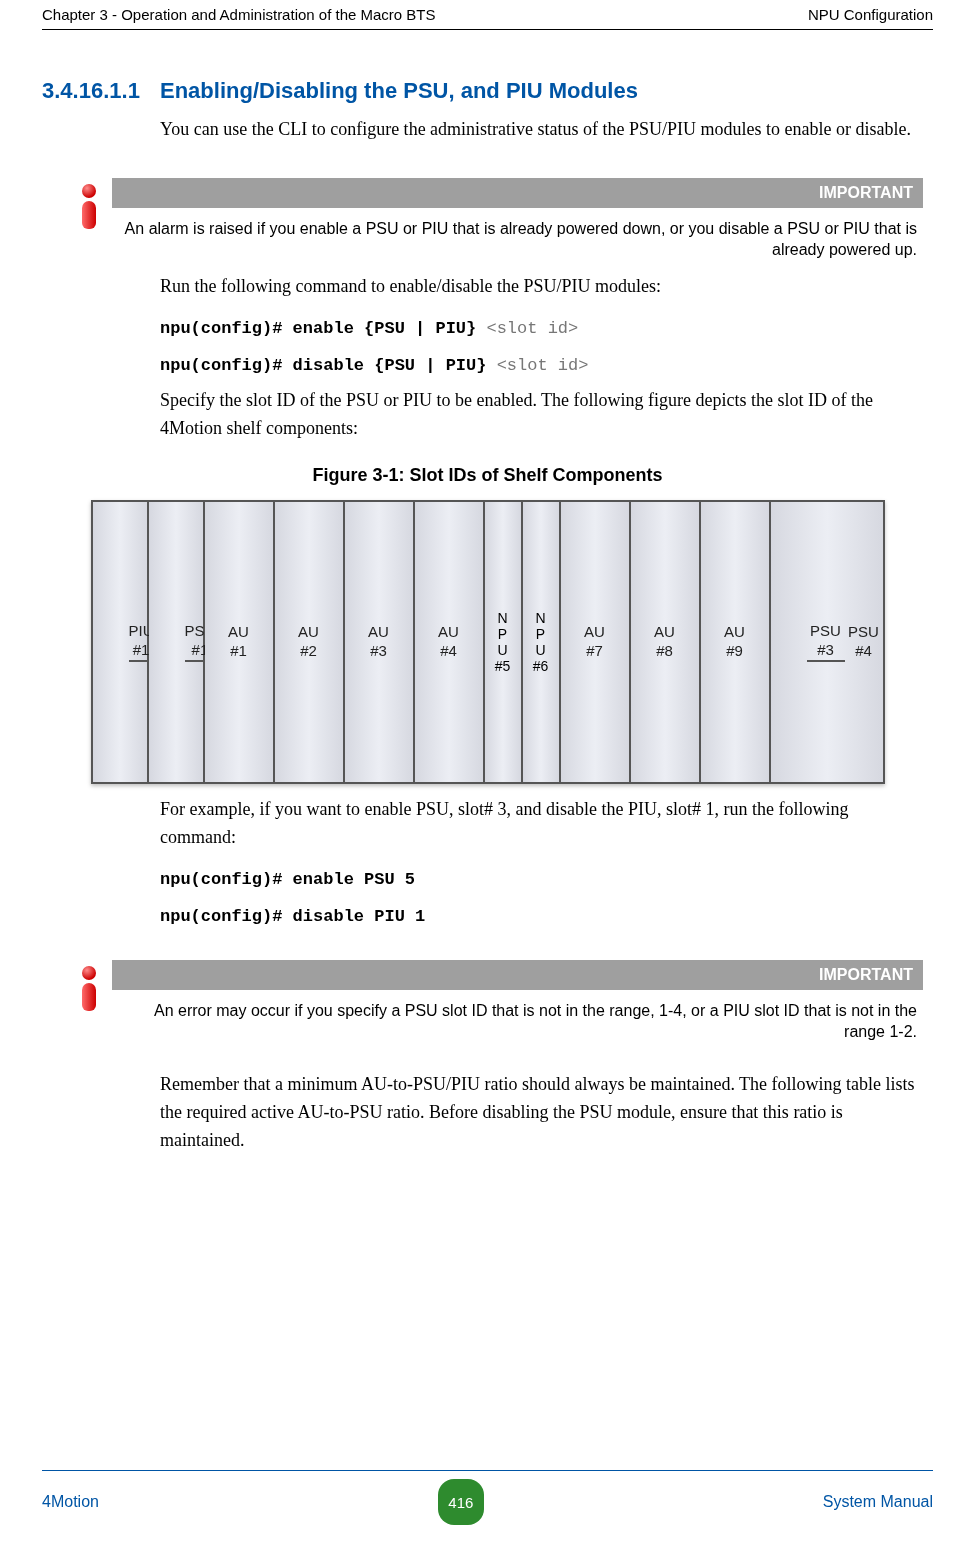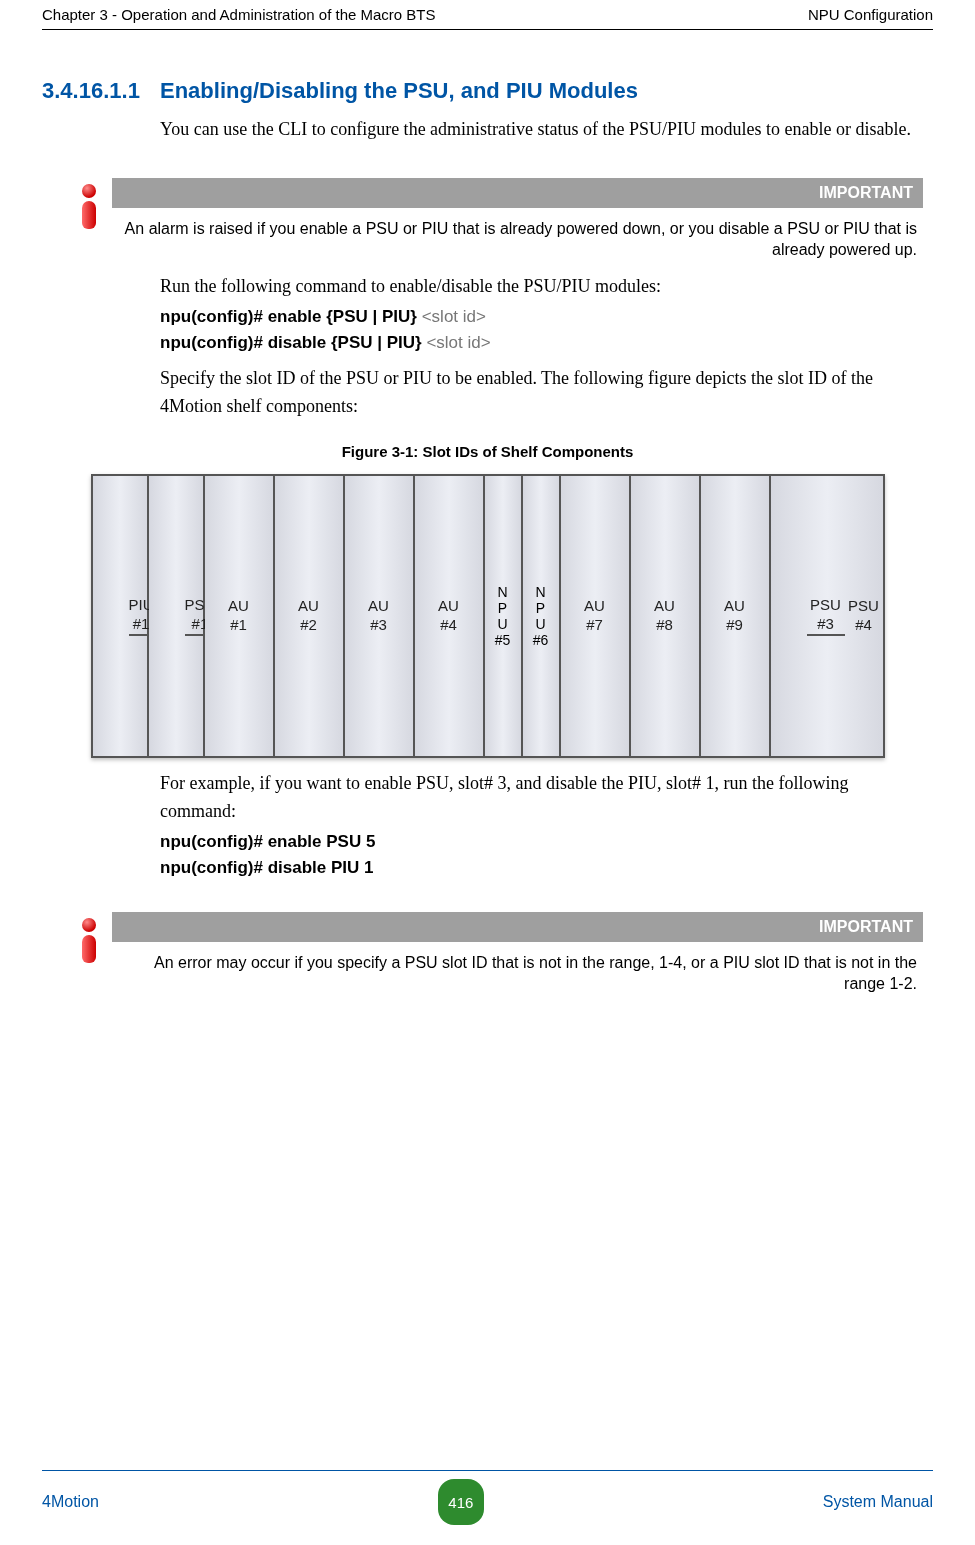--- a/index.html
+++ b/index.html
@@ -41,24 +41,24 @@
   margin-left: 118px;
   margin-right: 10px;
 }
 .para {
   font-family: Georgia, 'Times New Roman', serif;
   font-size: 18px;
   line-height: 1.55;
   margin-top: 12px;
 }
 .mono {
-  font-family: Liberation Sans, sans-serif;
+  font-family: Liberation Mono, monospace;
   font-size: 17px;
   font-weight: bold;
-  margin-top: 6px;
+  margin-top: 18px;
   white-space: pre;
 }
 .mono .light {
   font-weight: normal;
   color: #777;
 }
 .callout {
   display: flex;
   margin-top: 34px;
   margin-left: 40px;
@@ -98,21 +98,21 @@
   padding: 6px 10px;
 }
 .callout-text {
   font-size: 16px;
   line-height: 1.35;
   padding: 10px 6px 0 6px;
 }
 .fig-caption {
   text-align: center;
   font-weight: bold;
-  font-size: 15px;
+  font-size: 18px;
   margin-top: 22px;
 }
 .shelf {
   margin: 14px auto 0 auto;
   width: 790px;
   height: 280px;
   border: 2px solid #555;
   background: #f7f7f7;
   display: flex;
   box-shadow: 0 2px 4px rgba(0,0,0,0.25);
@@ -311,20 +311,23 @@
           <div class="dot"></div>
           <div class="stem"></div>
         </div>
     </div>
     <div class="callout-body">
       <div class="callout-title-bar">IMPORTANT</div>
       <div class="callout-text">An error may occur if you specify a PSU slot ID that is not in the range, 1-4, or a PIU slot ID that is not in the range 1-2.</div>
     </div>
   </div>
 
+  <div class="body-col">
+    <div class="para" style="margin-top:28px">Remember that a minimum AU-to-PSU/PIU ratio should always be maintained. The following table lists the required active AU-to-PSU ratio. Before disabling the PSU module, ensure that this ratio is maintained.</div>
+  </div>
 
   <div class="footer">
     <div class="footer-line"></div>
     <div class="footer-row">
       <span>4Motion</span>
       <div class="page-badge">416</div>
       <span>System Manual</span>
     </div>
   </div>
 

